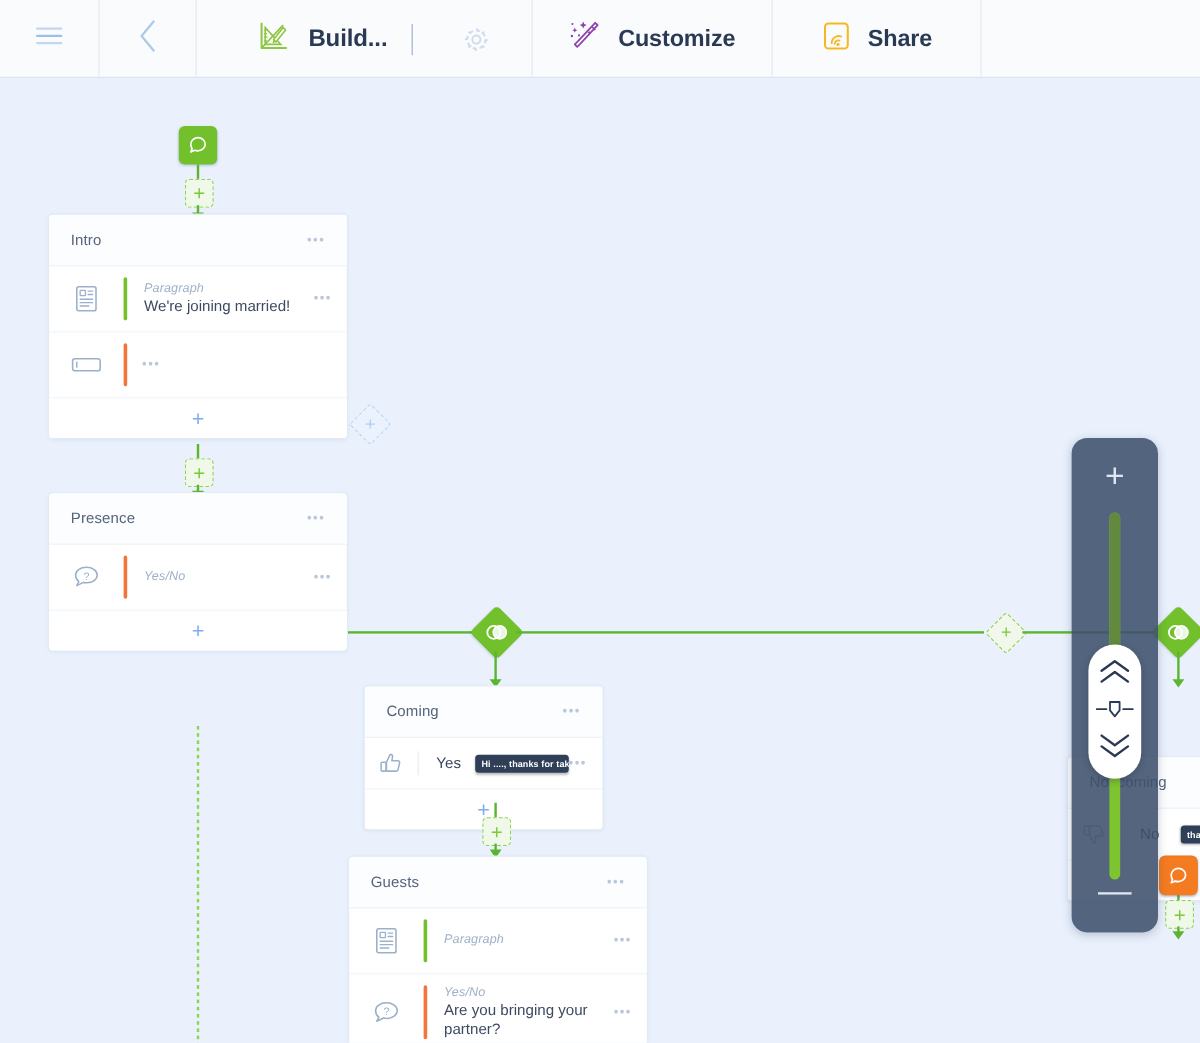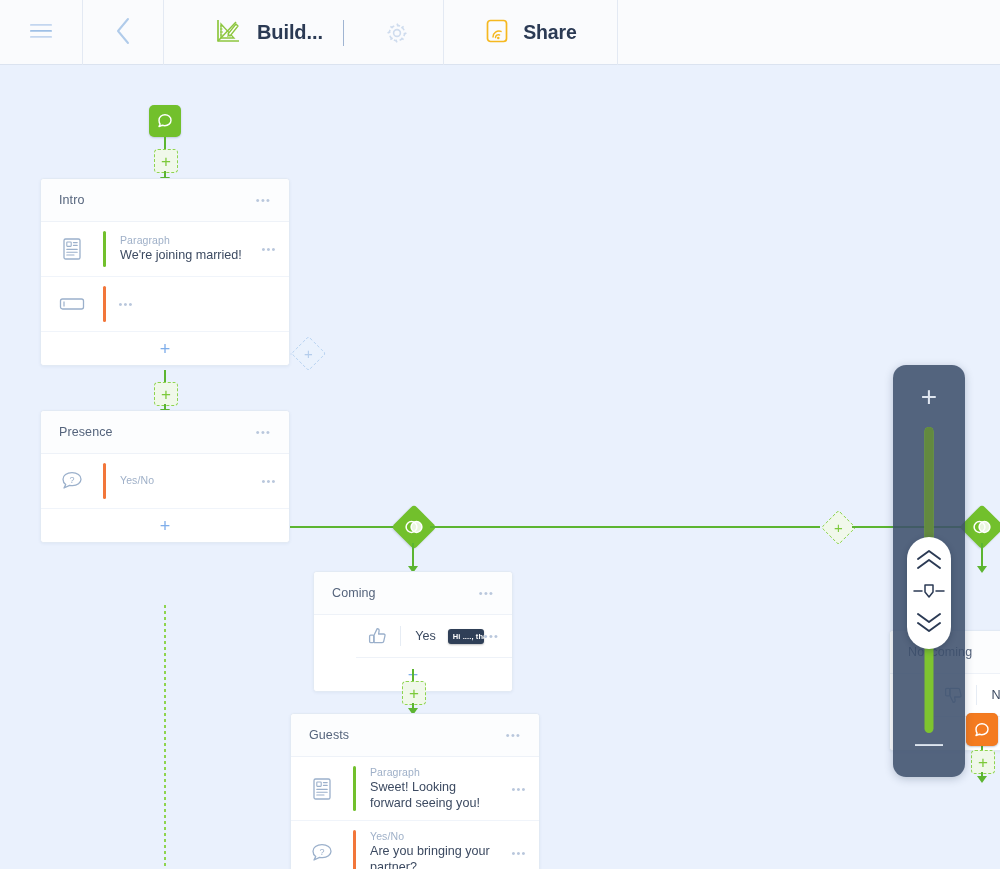--- a/index.html
+++ b/index.html
@@ -139,38 +139,37 @@
     width:62px;display:flex;align-items:center;justify-content:center;
     color:#9bb0cb;flex:none;
   }
   .f-bar{width:3px;flex:none;margin:9px 0;border-radius:2px;}
   .f-bar.green{background:#72c02c;}
   .f-bar.orange{background:#f2763a;}
   .f-body{
     flex:1;padding:9px 0 9px 14px;display:flex;flex-direction:column;
     justify-content:center;
   }
-  .f-type{font-size:10.5px;color:#9fb0c8;margin-bottom:2px;letter-spacing:.1px;}
+  .f-type{font-size:10.5px;color:#9fb0c8;margin-bottom:2px;letter-spacing:.1px;font-style:italic;}
   .f-text{font-size:12.6px;color:#3c4a61;line-height:15.5px;}
   .f-dots{width:40px;display:flex;align-items:center;justify-content:center;flex:none;}
   .card-add{
     height:33px;display:flex;align-items:center;justify-content:center;
     color:#7faeea;font-size:18px;font-weight:300;line-height:1;
     background:#fff;
   }
   .pill-name{
     display:inline-block;background:#eef2f8;border-radius:3px;
     font-size:9.5px;color:#7b8ca6;padding:1px 4px;vertical-align:1px;
     margin:0 1px;
   }
   
   .choice-row{
     display:flex;align-items:center;min-height:42px;
     border-bottom:1px solid #eef2f8;
-    margin-left:42px;
   }
   .choice-lbl{font-size:12.6px;color:#3c4a61;padding-left:2px;}
   .choice-sep{width:1px;height:20px;background:#e6ecf4;margin:0 13px 0 0;}
   .tooltip-dark{
     background:#2f3f57;color:#ffffff;border-radius:3px;
     font-size:7.5px;padding:3px 5px;margin-left:12px;
     white-space:nowrap;letter-spacing:.1px;font-weight:700;
     box-shadow:0 1px 2px rgba(0,0,0,.25);
     overflow:hidden;max-width:144px;
   }
@@ -261,20 +260,37 @@
           <path d="M12 2.6 L13.3 5.1 M12 21.4 L10.7 18.9
                    M2.6 12 L5.1 10.7 M21.4 12 L18.9 13.3
                    M5.4 5.4 L7.6 7 M18.6 18.6 L16.4 17
                    M5.4 18.6 L7.6 17 M18.6 5.4 L16.4 7"></path>
           <circle cx="12" cy="12" r="7.6" stroke-dasharray="3.3 2.6"></circle>
         </g>
       </svg>
     </span>
   </div>
 
+  <div class="tb-cell tb-customize">
+    <span>
+      <svg width="28" height="26" viewBox="0 0 28 26">
+        <path d="M24 4 L9.5 19.5 L7 22 L5 20 L7.5 17.5 L22 2 Z" fill="#fff" stroke="#8e44ad" stroke-width="1.5" stroke-linejoin="round"></path>
+        <line x1="19" y1="5" x2="22" y2="8" stroke="#8e44ad" stroke-width="1.4"></line>
+        <g fill="#8e44ad">
+          <path d="M12 1 l.9 2 2 .9 -2 .9 -.9 2 -.9 -2 -2 -.9 2 -.9 Z"></path>
+          <path d="M5 6 l.65 1.5 1.5 .65 -1.5 .65 -.65 1.5 -.65 -1.5 -1.5 -.65 1.5 -.65 Z"></path>
+          <path d="M17 8.5 l.5 1.2 1.2 .5 -1.2 .5 -.5 1.2 -.5 -1.2 -1.2 -.5 1.2 -.5 Z"></path>
+          <circle cx="2.6" cy="13" r="1"></circle>
+          <circle cx="8.5" cy="12.5" r=".9"></circle>
+          <circle cx="3" cy="3" r=".9"></circle>
+        </g>
+      </svg>
+    </span>
+    <span class="tb-label">Customize</span>
+  </div>
 
   <div class="tb-cell tb-share">
     <span>
       <svg width="26" height="26" viewBox="0 0 26 26">
         <rect x="3.5" y="2.5" width="19" height="21" rx="3" fill="none" stroke="#f5b820" stroke-width="1.7"></rect>
         <path d="M9 19 a6 6 0 0 1 8 -5.6" fill="none" stroke="#f5b820" stroke-width="1.5" stroke-linecap="round"></path>
         <path d="M11.5 19.6 a3 3 0 0 1 4 -2.7" fill="none" stroke="#f5b820" stroke-width="1.5" stroke-linecap="round"></path>
         <circle cx="14.3" cy="20" r="1.3" fill="#f5b820"></circle>
       </svg>
     </span>
@@ -405,21 +421,21 @@
       </svg>
     </span>
   </div>
 
   <div class="conn conn-v" style="left:981px;top:478px;height:28px;"></div>
   <div class="arrow-down" style="left:977px;top:501px;"></div>
 
   <div class="conn conn-v" style="left:412px;top:478px;height:28px;"></div>
   <div class="arrow-down" style="left:408px;top:501px;"></div>
 
-  <div class="card" style="left:313px;top:506px;width:200px;">
+  <div class="card" style="left:303px;top:506px;width:200px;">
     <div class="card-head">
       <span class="card-title">Coming</span>
       <span class="dots">•••</span>
     </div>
     <div class="choice-row">
       <div class="f-icon" style="width:44px;">
         <svg width="20" height="20" viewBox="0 0 20 20">
           <path d="M6 9.2 L9.2 2.6 c1.4 0 2.1 1 1.9 2.2 L10.6 8 h5 c1 0 1.6 .8 1.4 1.7 l-1.3 5.7 c-.15 .7 -.8 1.2 -1.5 1.2 H6 Z" fill="none" stroke="#9bb0cb" stroke-width="1.3" stroke-linejoin="round"></path>
           <rect x="1.6" y="9.2" width="4.2" height="7.4" rx="1" fill="none" stroke="#9bb0cb" stroke-width="1.3"></rect>
         </svg>
@@ -453,21 +469,20 @@
             <line x1="12.4" y1="8.4" x2="16.2" y2="8.4"></line>
             <line x1="5.8" y1="12.4" x2="16.2" y2="12.4"></line>
             <line x1="5.8" y1="15.2" x2="16.2" y2="15.2"></line>
             <line x1="5.8" y1="18" x2="13" y2="18"></line>
           </g>
         </svg>
       </div>
       <div class="f-bar green"></div>
       <div class="f-body">
         <div class="f-type">Paragraph</div>
-        <div class="f-text">Sweet! Looking forward seeing you!</div>
       </div>
       <div class="f-dots">
         <span class="dots">•••</span>
       </div>
     </div>
 
     <div class="field">
       <div class="f-icon">
         <svg width="26" height="24" viewBox="0 0 26 24">
           <path d="M22 10.2c0 3.6-3.8 6.5-8.5 6.5-1 0-2-.13-2.9-.37L5 19l1.7-3.4C5 14.3 4 12.4 4 10.2 4 6.6 7.8 3.7 13 3.7S22 6.6 22 10.2Z" fill="none" stroke="#9bb0cb" stroke-width="1.3" stroke-linejoin="round"></path>

